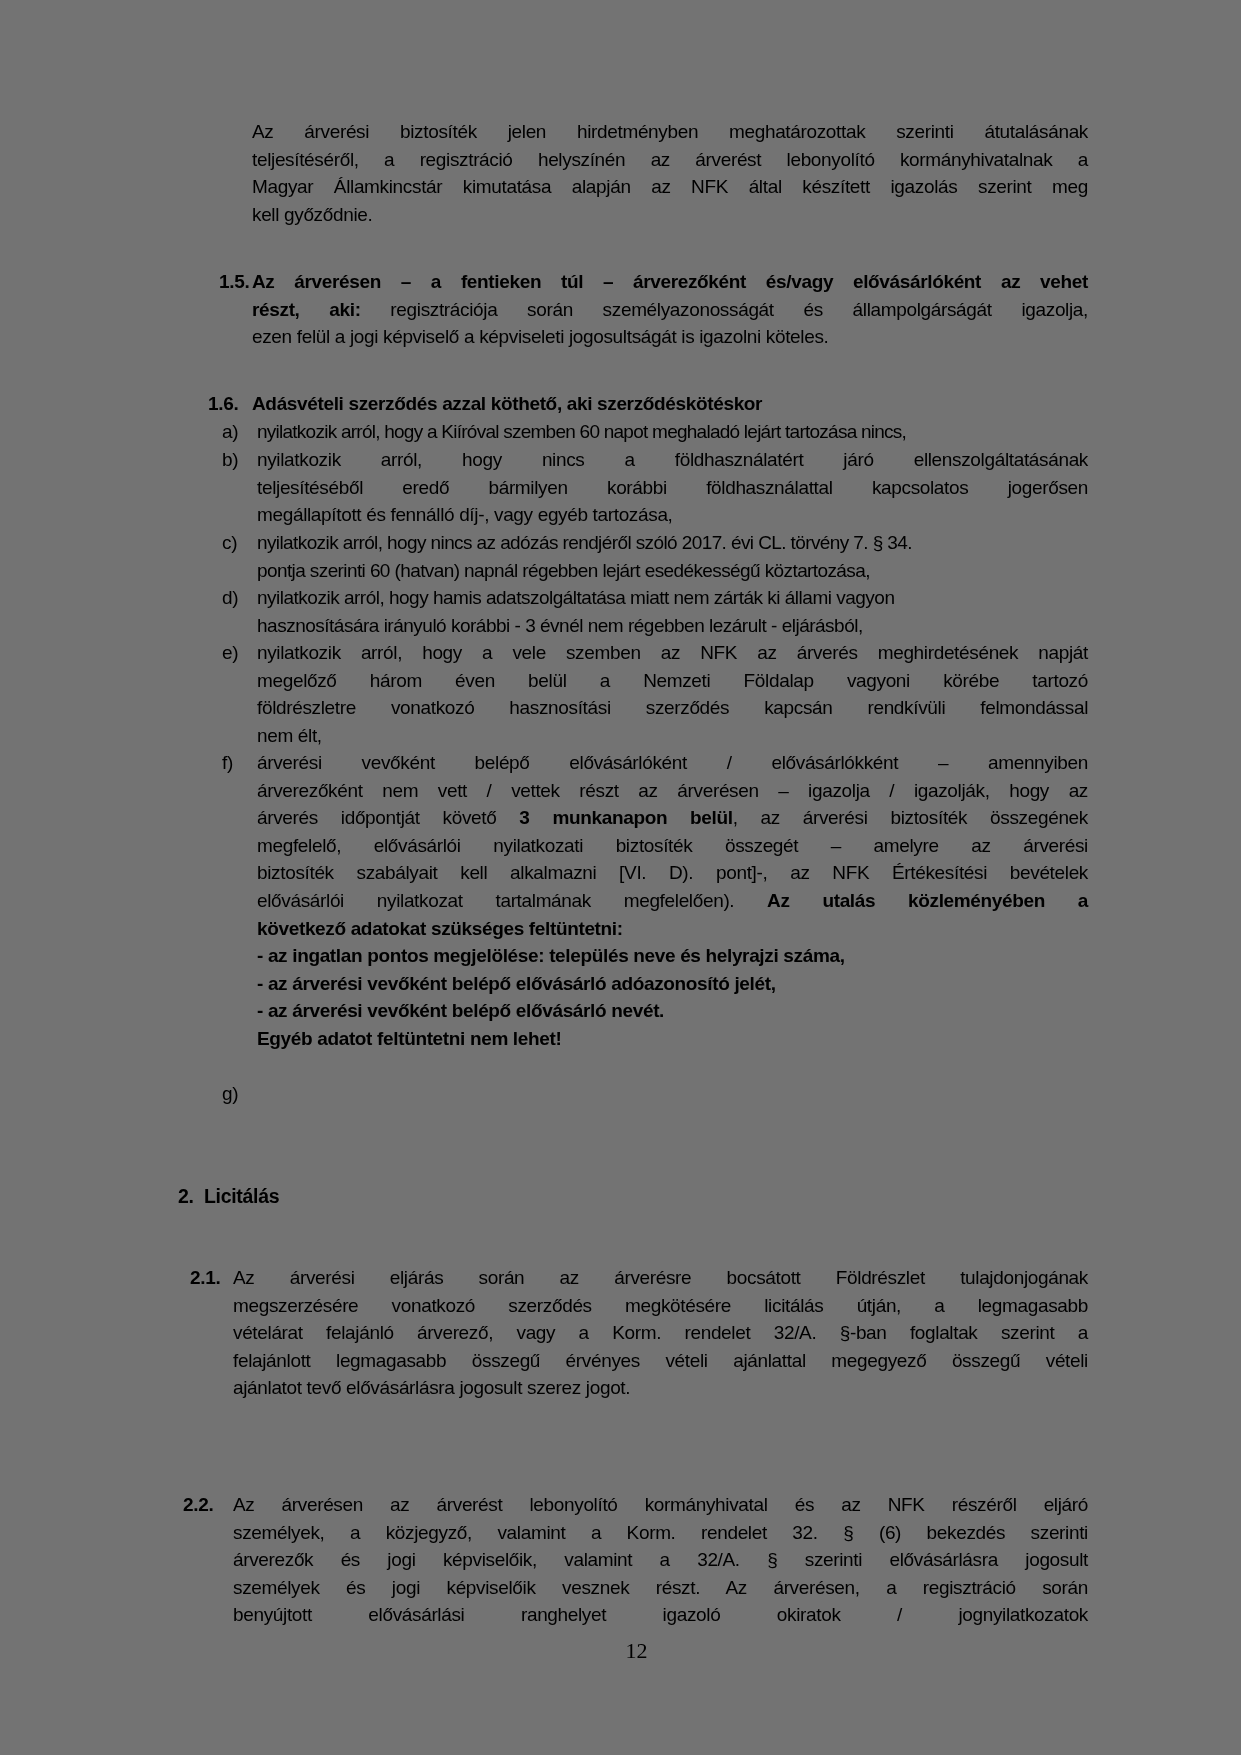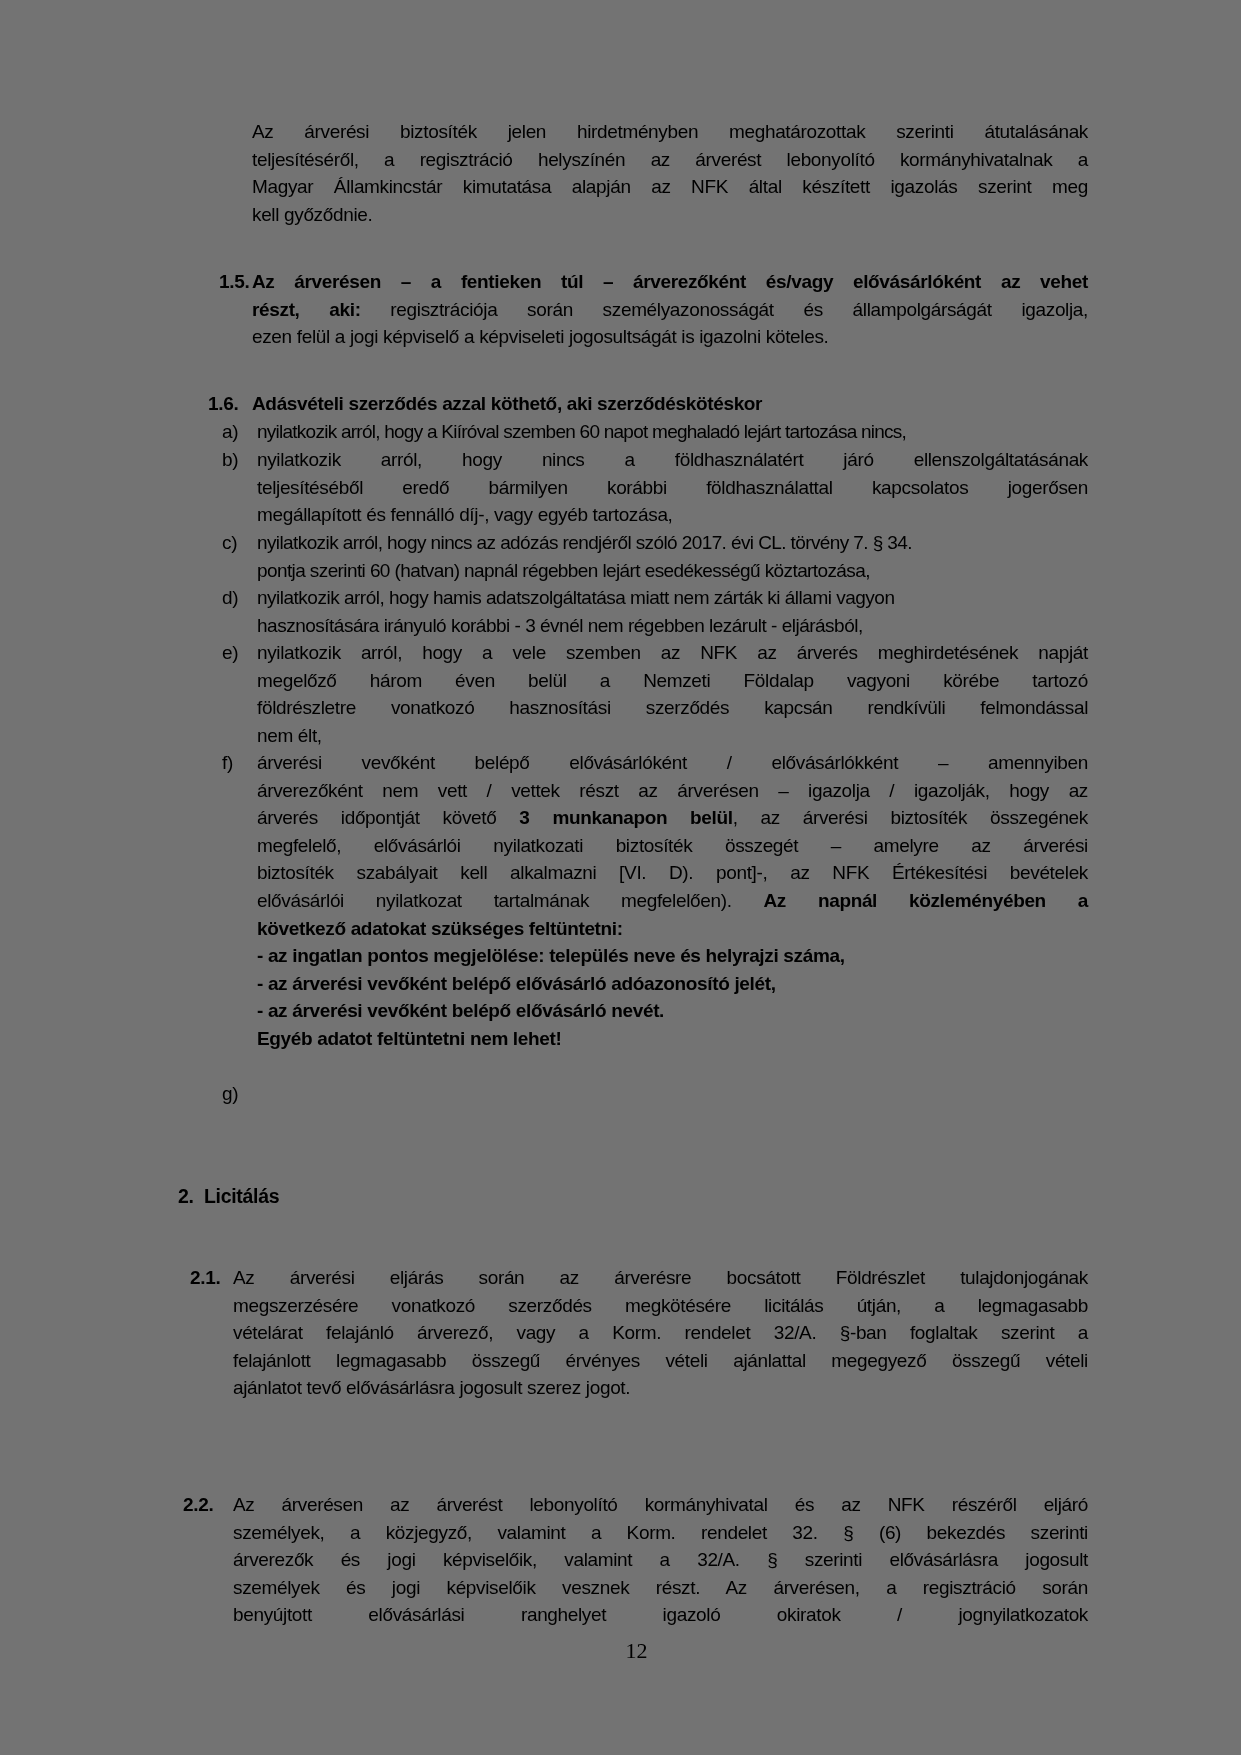--- a/index.html
+++ b/index.html
@@ -71,21 +71,21 @@
     <span class="line">nem élt,</span>
   </div>
 
   <div class="mk" style="left:222px; top:749px;">f)</div>
   <div class="p" style="left:257px; top:749px; width:831px;">
     <span class="line just">árverési vevőként belépő elővásárlóként / elővásárlókként – amennyiben</span>
     <span class="line just">árverezőként nem vett / vettek részt az árverésen – igazolja / igazolják, hogy az</span>
     <span class="line just"><span>árverés időpontját követő </span><b>3 munkanapon belül</b><span>, az árverési biztosíték összegének</span></span>
     <span class="line just">megfelelő, elővásárlói nyilatkozati biztosíték összegét – amelyre az árverési</span>
     <span class="line just">biztosíték szabályait kell alkalmazni [VI. D). pont]-, az NFK Értékesítési bevételek</span>
-    <span class="line just"><span>elővásárlói nyilatkozat tartalmának megfelelően). </span><b>Az napnál közleményében a</b></span>
+    <span class="line just"><span>elővásárlói nyilatkozat tartalmának megfelelően). </span><b>Az utalás közleményében a</b></span>
     <span class="line b">következő adatokat szükséges feltüntetni:</span>
     <span class="line b">- az ingatlan pontos megjelölése: település neve és helyrajzi száma,</span>
     <span class="line b">- az árverési vevőként belépő elővásárló adóazonosító jelét,</span>
     <span class="line b">- az árverési vevőként belépő elővásárló nevét.</span>
     <span class="line b">Egyéb adatot feltüntetni nem lehet!</span>
   </div>
 
   <div class="mk" style="left:222px; top:1080px;">g)</div>
 
   <div class="h2" style="left:178px; top:1183px; white-space:pre;">2.  Licitálás</div>

